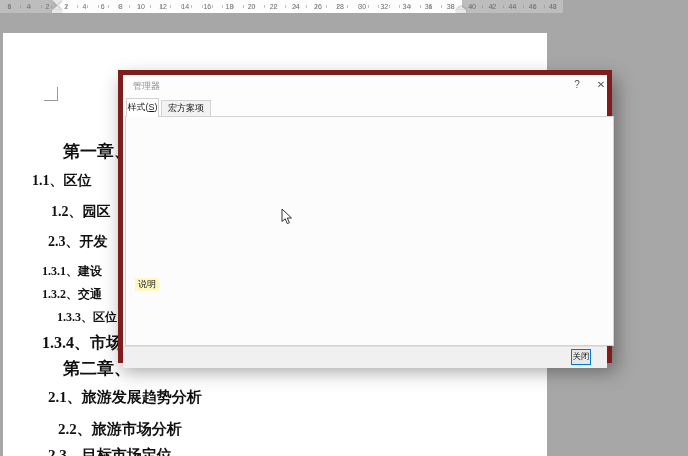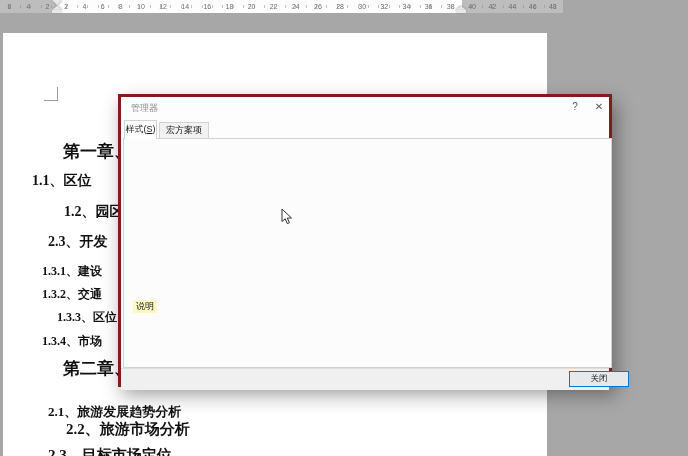--- a/index.html
+++ b/index.html
@@ -32,34 +32,34 @@
      box-shadow:0 0 1px #777;z-index:2;}
 
   
   #page{position:absolute;left:3px;top:33px;width:544px;height:423px;background:#ffffff;}
   #corner-mark{position:absolute;left:41px;top:54px;width:13px;height:13px;
      border-right:1px solid #9a9a9a;border-bottom:1px solid #9a9a9a;}
   .doc-line{position:absolute;font-family:"Liberation Serif","DejaVu Serif",serif;
      font-weight:bold;color:#111;white-space:nowrap;}
   .doc-line:nth-of-type(1){left:60px;top:107px;font-size:17px;}
   .doc-line:nth-of-type(2){left:29px;top:139px;font-size:14px;}
-  .doc-line:nth-of-type(3){left:61px;top:170px;font-size:14px;}
+  .doc-line:nth-of-type(3){left:48px;top:170px;font-size:14px;}
   .doc-line:nth-of-type(4){left:45px;top:200px;font-size:14px;}
   .doc-line:nth-of-type(5){left:39px;top:230px;font-size:12px;text-align:center;}
   .doc-line:nth-of-type(6){left:39px;top:253px;font-size:12px;}
   .doc-line:nth-of-type(7){left:39px;top:276px;font-size:12px;margin-left:15px;}
-  .doc-line:nth-of-type(8){left:39px;top:300px;font-size:12px;}
+  .doc-line:nth-of-type(8){left:39px;top:300px;font-size:16px;}
   .doc-line:nth-of-type(9){left:60px;top:324px;font-size:17px;}
-  .doc-line:nth-of-type(10){left:45px;top:370px;font-size:13px;}
-  .doc-line:nth-of-type(11){left:63px;top:387px;font-size:15px;}
+  .doc-line:nth-of-type(10){left:45px;top:355px;font-size:15px;}
+  .doc-line:nth-of-type(11){left:55px;top:387px;font-size:15px;}
   .doc-line:nth-of-type(12){left:45px;top:413px;font-size:15px;}
 
   
   #dialog{position:absolute;left:118px;top:70px;width:494px;height:293px;background:#fdfdfd;
-     border:3px solid #7f1d1d;box-shadow:4px 8px 18px rgba(0,0,0,.38);box-sizing:border-box;margin-top:24px;}
+     border:5px solid #7f1d1d;box-shadow:4px 8px 18px rgba(0,0,0,.38);box-sizing:border-box;}
   #dlg-title{position:absolute;left:10px;top:5px;font-size:9px;color:#8c8c8c;}
   #dlg-help{position:absolute;left:446px;top:3px;width:16px;height:14px;font-size:10px;color:#555;
      text-align:center;line-height:14px;}
   #dlg-close{position:absolute;left:470px;top:3px;width:16px;height:14px;font-size:10px;color:#555;
      text-align:center;line-height:14px;}
   .tab{position:absolute;font-size:9px;color:#1a1a1a;text-align:center;box-sizing:border-box;}
   #tab-styles{left:3px;top:23px;width:33px;height:19px;background:#fff;border:1px solid #d2d2d2;
      border-bottom:none;line-height:17px;z-index:2;}
   #tab-macros{left:38px;top:25px;width:50px;height:17px;background:#f2f2f2;border:1px solid #d2d2d2;
      border-bottom:none;line-height:15px;z-index:0;}
@@ -106,21 +106,21 @@
   #groupbox{position:absolute;left:8px;top:208px;width:478px;height:54px;
      border:1px solid #dcdcdc;box-sizing:border-box;}
   #group-label{position:absolute;left:12px;top:203px;font-size:9px;color:#141414;
      background:#fef9c3;padding:0 3px;z-index:2;}
   .desc-line{position:absolute;font-size:9px;color:#222;white-space:nowrap;}
   .desc-line:nth-of-type(1){left:16px;top:224px;}
   .desc-line:nth-of-type(2){left:26px;top:236px;}
   .desc-line:nth-of-type(3){left:26px;top:248px;}
   #bottom-band{position:absolute;left:0;top:271px;width:100%;height:22px;background:#f0f0f0;
      border-top:1px solid #dfdfdf;box-sizing:border-box;}
-  #btn-close{left:448px;top:274px;width:60px;height:16px;background:#e8e8e8;
+  #btn-close{left:448px;top:274px;width:20px;height:16px;background:#e8e8e8;
      border:1px solid #0078d7;}
 
   
   #cursor{position:absolute;left:281px;top:208px;z-index:50;}
 </style>
 </head>
 <body>
 
 <div id="screen">
 

